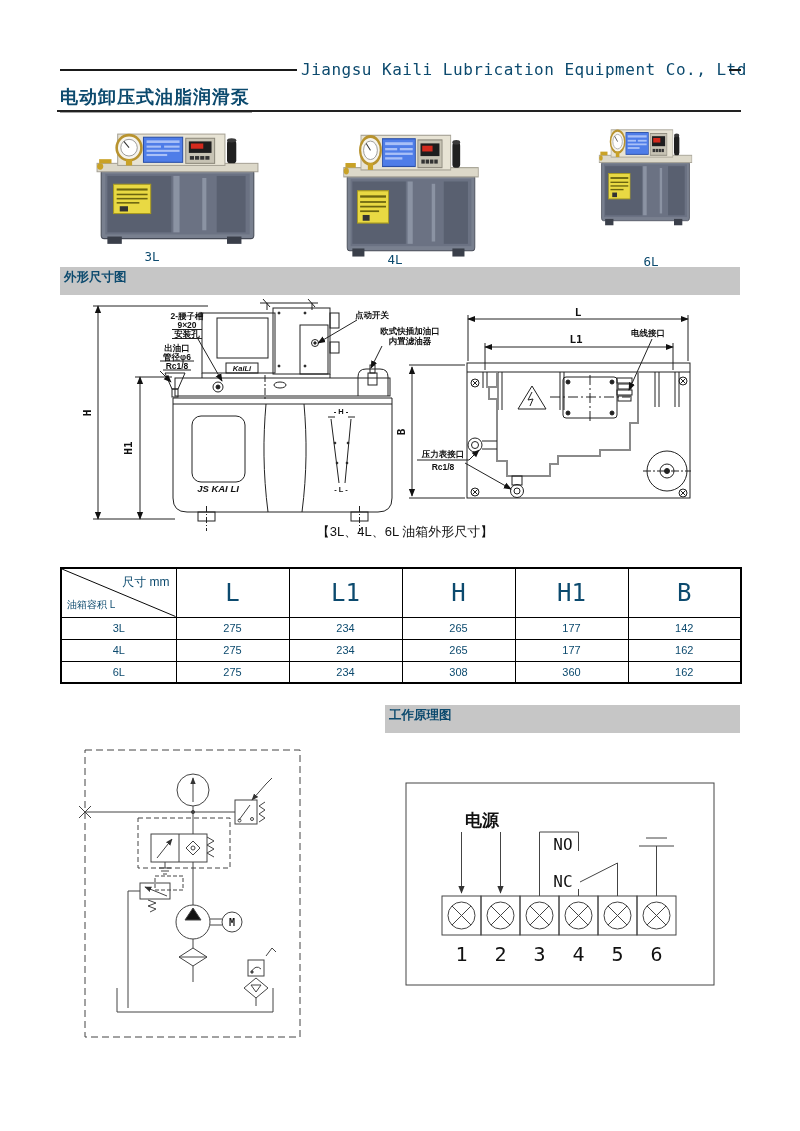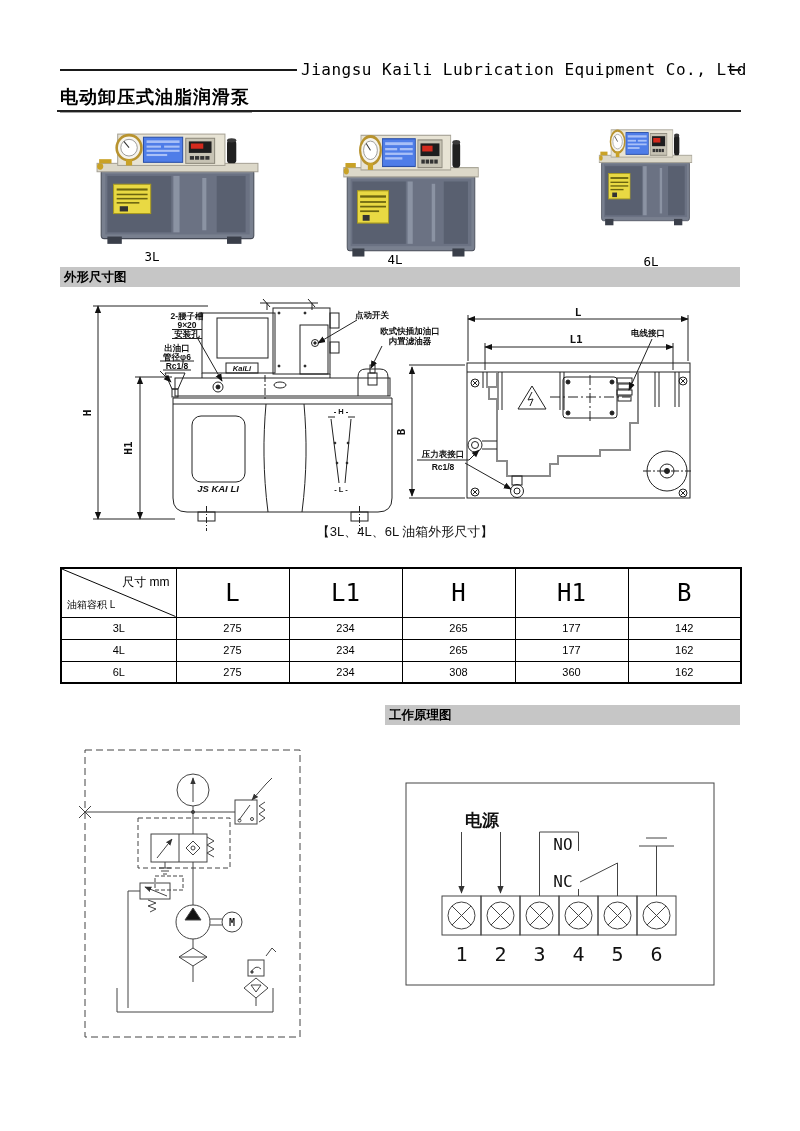--- a/index.html
+++ b/index.html
@@ -1,22 +1,22 @@
 <!DOCTYPE html>
 <html><head>
 <meta charset="utf-8">
 <style>
   html,body{margin:0;padding:0;background:#e9e9e9;}
   .page{position:relative;width:800px;height:1131px;background:#fff;margin:0 auto;
-        font-family:"Liberation Sans",sans-serif;color:#000000;overflow:hidden;}
+        font-family:"Liberation Sans",sans-serif;color:#0c4a6e;overflow:hidden;}
   .abs{position:absolute;}
   .rule{border-top:2px solid #1a1a1a;height:0;}
   .company{font-family:"DejaVu Sans Mono",monospace;font-size:16px;letter-spacing:.5px;white-space:nowrap;}
   .title{font-size:18px;font-weight:bold;letter-spacing:1px;border-bottom:2px solid #a3a3a3;padding:0 2px 2px 0;}
-  .banner{background:#c6c6c6;height:20px;line-height:20px;font-size:12.5px;font-weight:bold;padding-left:4px;box-sizing:border-box;}
+  .banner{background:#c6c6c6;height:28px;line-height:20px;font-size:12.5px;font-weight:bold;padding-left:4px;box-sizing:border-box;}
   .prodlabel{font-size:12.5px;text-align:center;width:48px;font-family:"DejaVu Sans Mono",monospace;}
   .caption{font-size:13px;}
   table.dim{border-collapse:collapse;table-layout:fixed;width:680px;}
   table.dim td,table.dim th{border:1px solid #000;text-align:center;vertical-align:middle;padding:0;}
   table.dim{border:2px solid #000;}
   th.corner{position:relative;width:113px;}
   .cornerTop{position:absolute;top:5px;right:6px;font-size:12px;font-weight:normal;}
   .cornerBot{position:absolute;bottom:5px;left:5px;font-size:10px;font-weight:normal;}
   .colhead{font-family:"DejaVu Sans Mono",monospace;font-size:24px;font-weight:normal;}
   .cell{font-size:11px;height:22px;}

